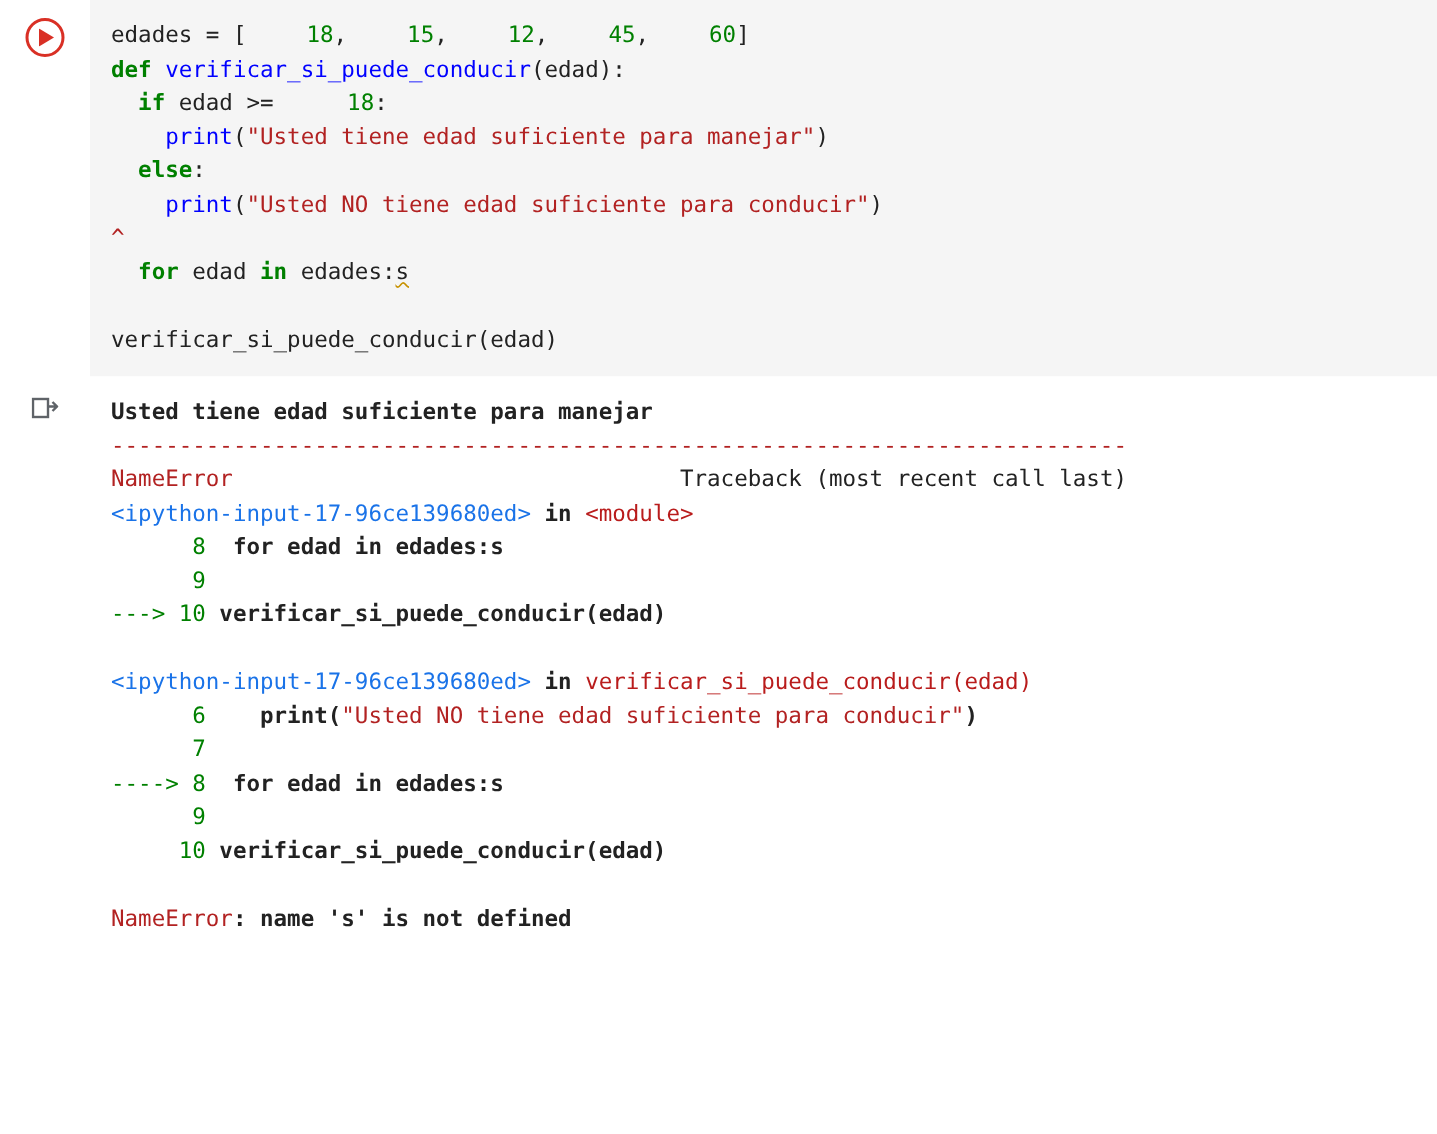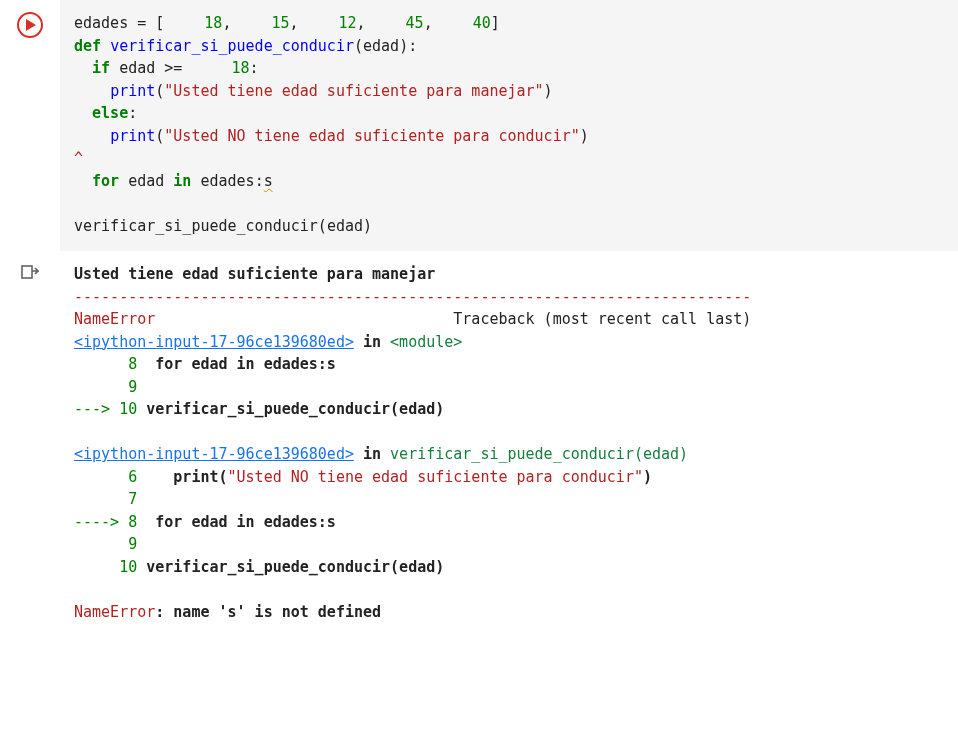--- a/index.html
+++ b/index.html
@@ -61,38 +61,38 @@
   .output-area {
     flex: 1;
     background: #ffffff;
     padding: 12px 18px 14px 14px;
   }
   pre.out { white-space: pre; font-family: inherit; }
   .o-plain { color: #222; font-weight: bold; }
   .o-dash { color: #b22222; }
   .o-errname { color: #b22222; }
   .o-trace { color: #222; }
-  .o-link { color: #1a73e8; text-decoration: underline; cursor: pointer; margin-top: 48px; }
-  .o-mod { color: #15803d; }
+  .o-link { color: #1a73e8; cursor: pointer; margin-top: 48px; }
+  .o-mod { color: #b91c1c; }
   .o-str { color: #b22222; }
   .o-green { color: #008000; }
 </style>
 </head>
 <body>
 
 <div class="cell">
   <div class="gutter">
     <div class="run-btn">
       <svg width="11" height="12" viewBox="0 0 11 12">
           <path d="M1 0 L11 6 L1 12 Z" fill="#d93025"></path>
         </svg>
     </div>
   </div>
   <div class="input-area">
-<pre class="code"><span class="c-ident">edades</span><span class="c-op"> = [</span><span class="c-num">18</span><span class="c-punc">,</span><span class="c-num">15</span><span class="c-punc">,</span><span class="c-num">12</span><span class="c-punc">,</span><span class="c-num">45</span><span class="c-punc">,</span><span class="c-num">40</span><span class="c-punc">]</span>
+<pre class="code"><span class="c-ident">edades</span><span class="c-op"> = [</span><span class="c-num">18</span><span class="c-punc">,</span><span class="c-num">15</span><span class="c-punc">,</span><span class="c-num">12</span><span class="c-punc">,</span><span class="c-num">45</span><span class="c-punc">,</span><span class="c-num">60</span><span class="c-punc">]</span>
 <span class="c-kw">def </span><span class="c-fn">verificar_si_puede_conducir</span><span class="c-punc">(</span><span class="c-ident">edad</span><span class="c-punc">):</span>
 <span>  </span><span class="c-kw">if</span><span> </span><span class="c-ident">edad</span><span class="c-op"> &gt;= </span><span class="c-num">18</span><span class="c-punc">:</span>
 <span>    </span><span class="c-attr">print</span><span class="c-punc">(</span><span class="c-str">"Usted tiene edad suficiente para manejar"</span><span class="c-punc">)</span>
 <span>  </span><span class="c-kw">else</span><span class="c-punc">:</span>
 <span>    </span><span class="c-attr">print</span><span class="c-punc">(</span><span class="c-str">"Usted NO tiene edad suficiente para conducir"</span><span class="c-punc">)</span>
 <span class="c-deco">^</span>
 <span>  </span><span class="c-kw">for</span><span> </span><span class="c-ident">edad</span><span> </span><span class="c-kw">in</span><span> </span><span class="c-ident">edades</span><span class="c-punc">:</span><span class="c-ident c-wavy-yellow">s</span>
 
 <span class="c-ident">verificar_si_puede_conducir</span><span class="c-punc">(</span><span class="c-ident">edad</span><span class="c-punc">)</span></pre>
   </div>

